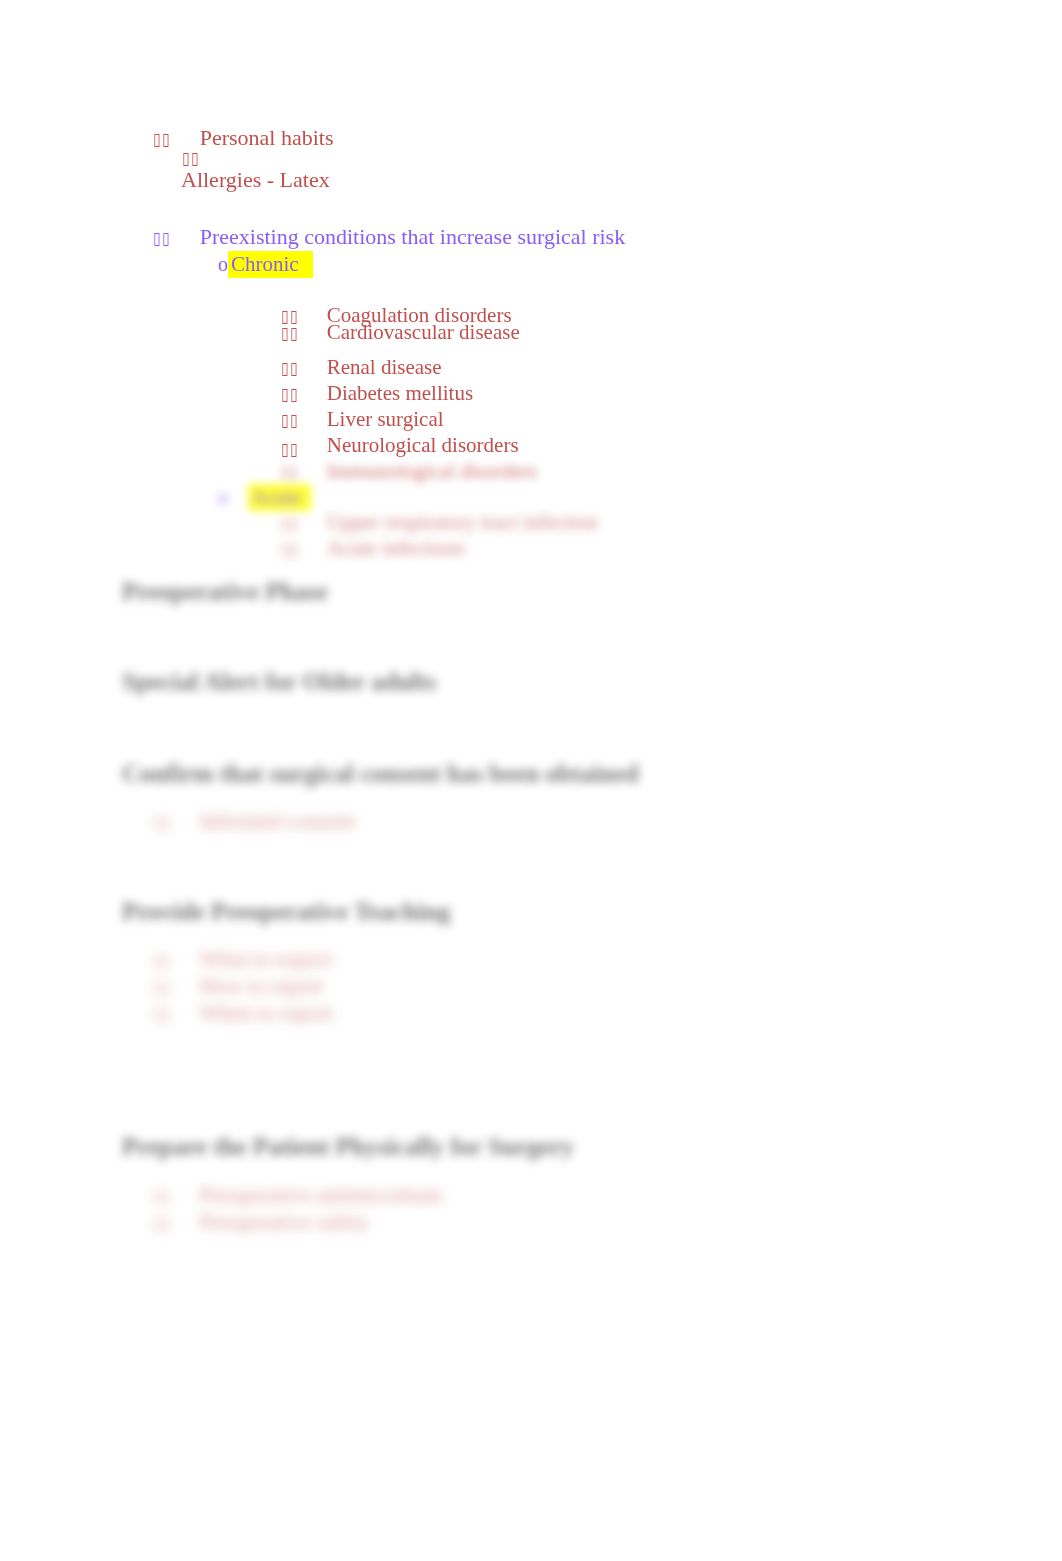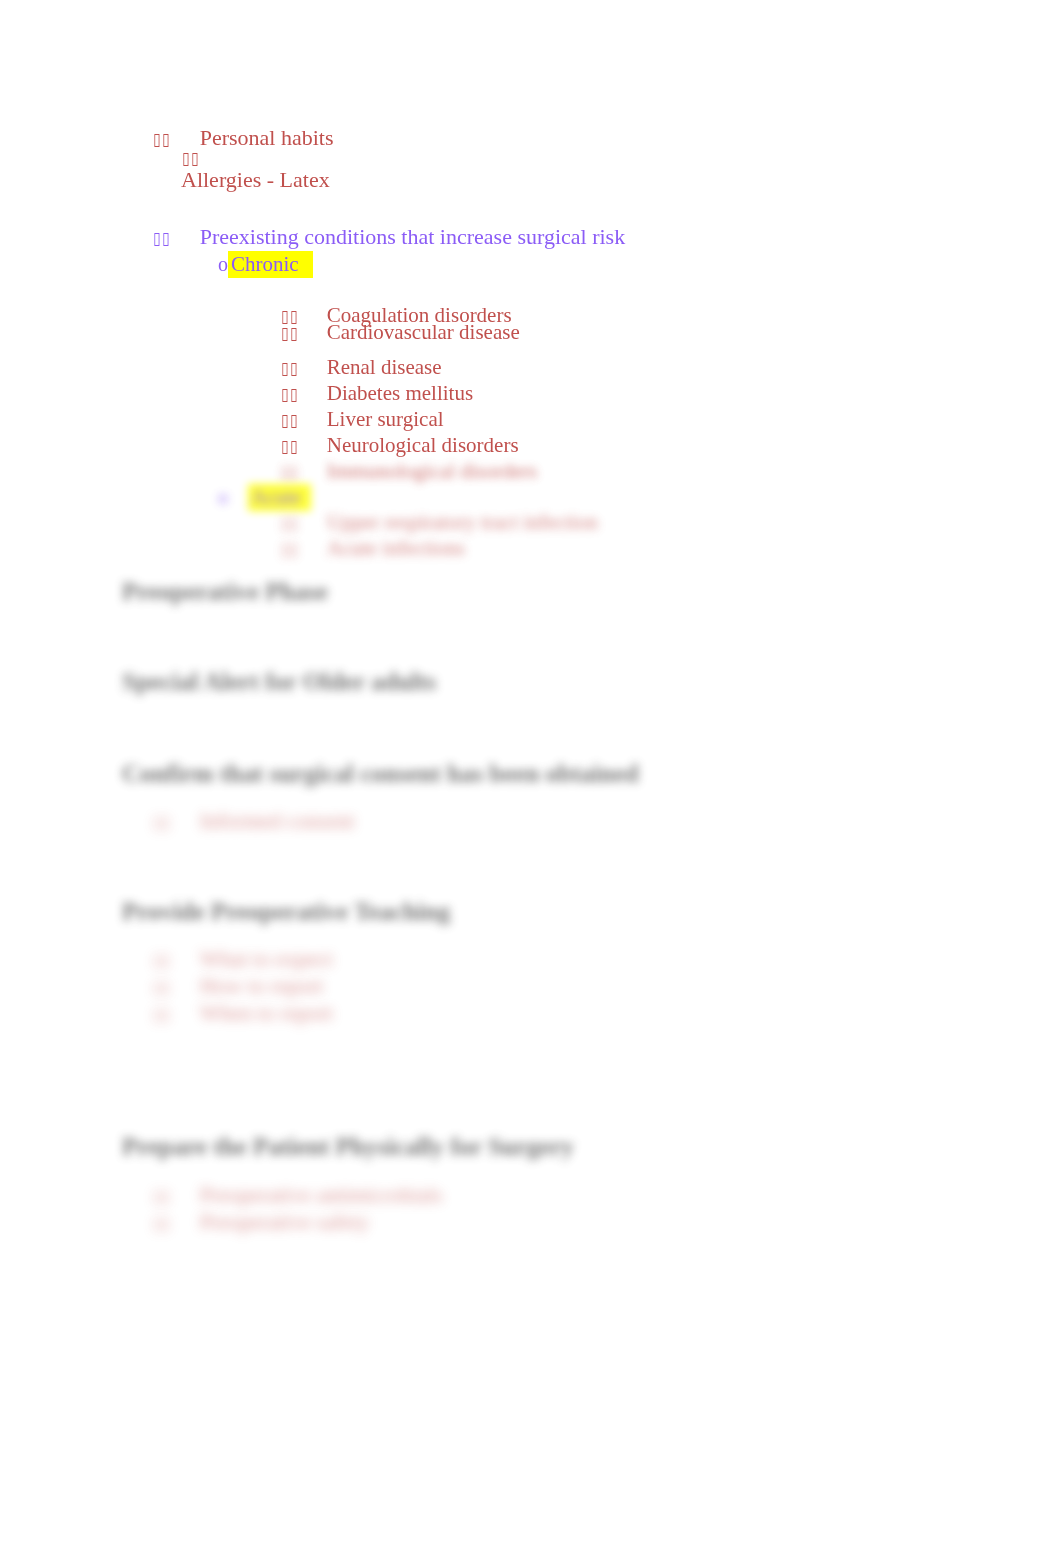--- a/index.html
+++ b/index.html
@@ -76,21 +76,21 @@
     background: #FFFF00;
     padding: 1px 14px 1px 3px;
   }
   .hl-tight {
     background: #FFFF00;
     padding: 1px 10px 1px 3px;
   }
 
   
   .b0  { filter: blur(0px); }
-  .b1  { filter: blur(0.6px); }
+  .b1  { filter: blur(0.6px); align-items: flex-end; }
   .b4  { filter: blur(4.4px); opacity: .8; }
   .b5  { filter: blur(5.0px); opacity: .72; }
   .b6  { filter: blur(5.6px); opacity: .62; }
 </style>
 </head>
 <body>
 
 <div class="page">
 
   <div class="row b0" style="left:152px; top:125px;">

